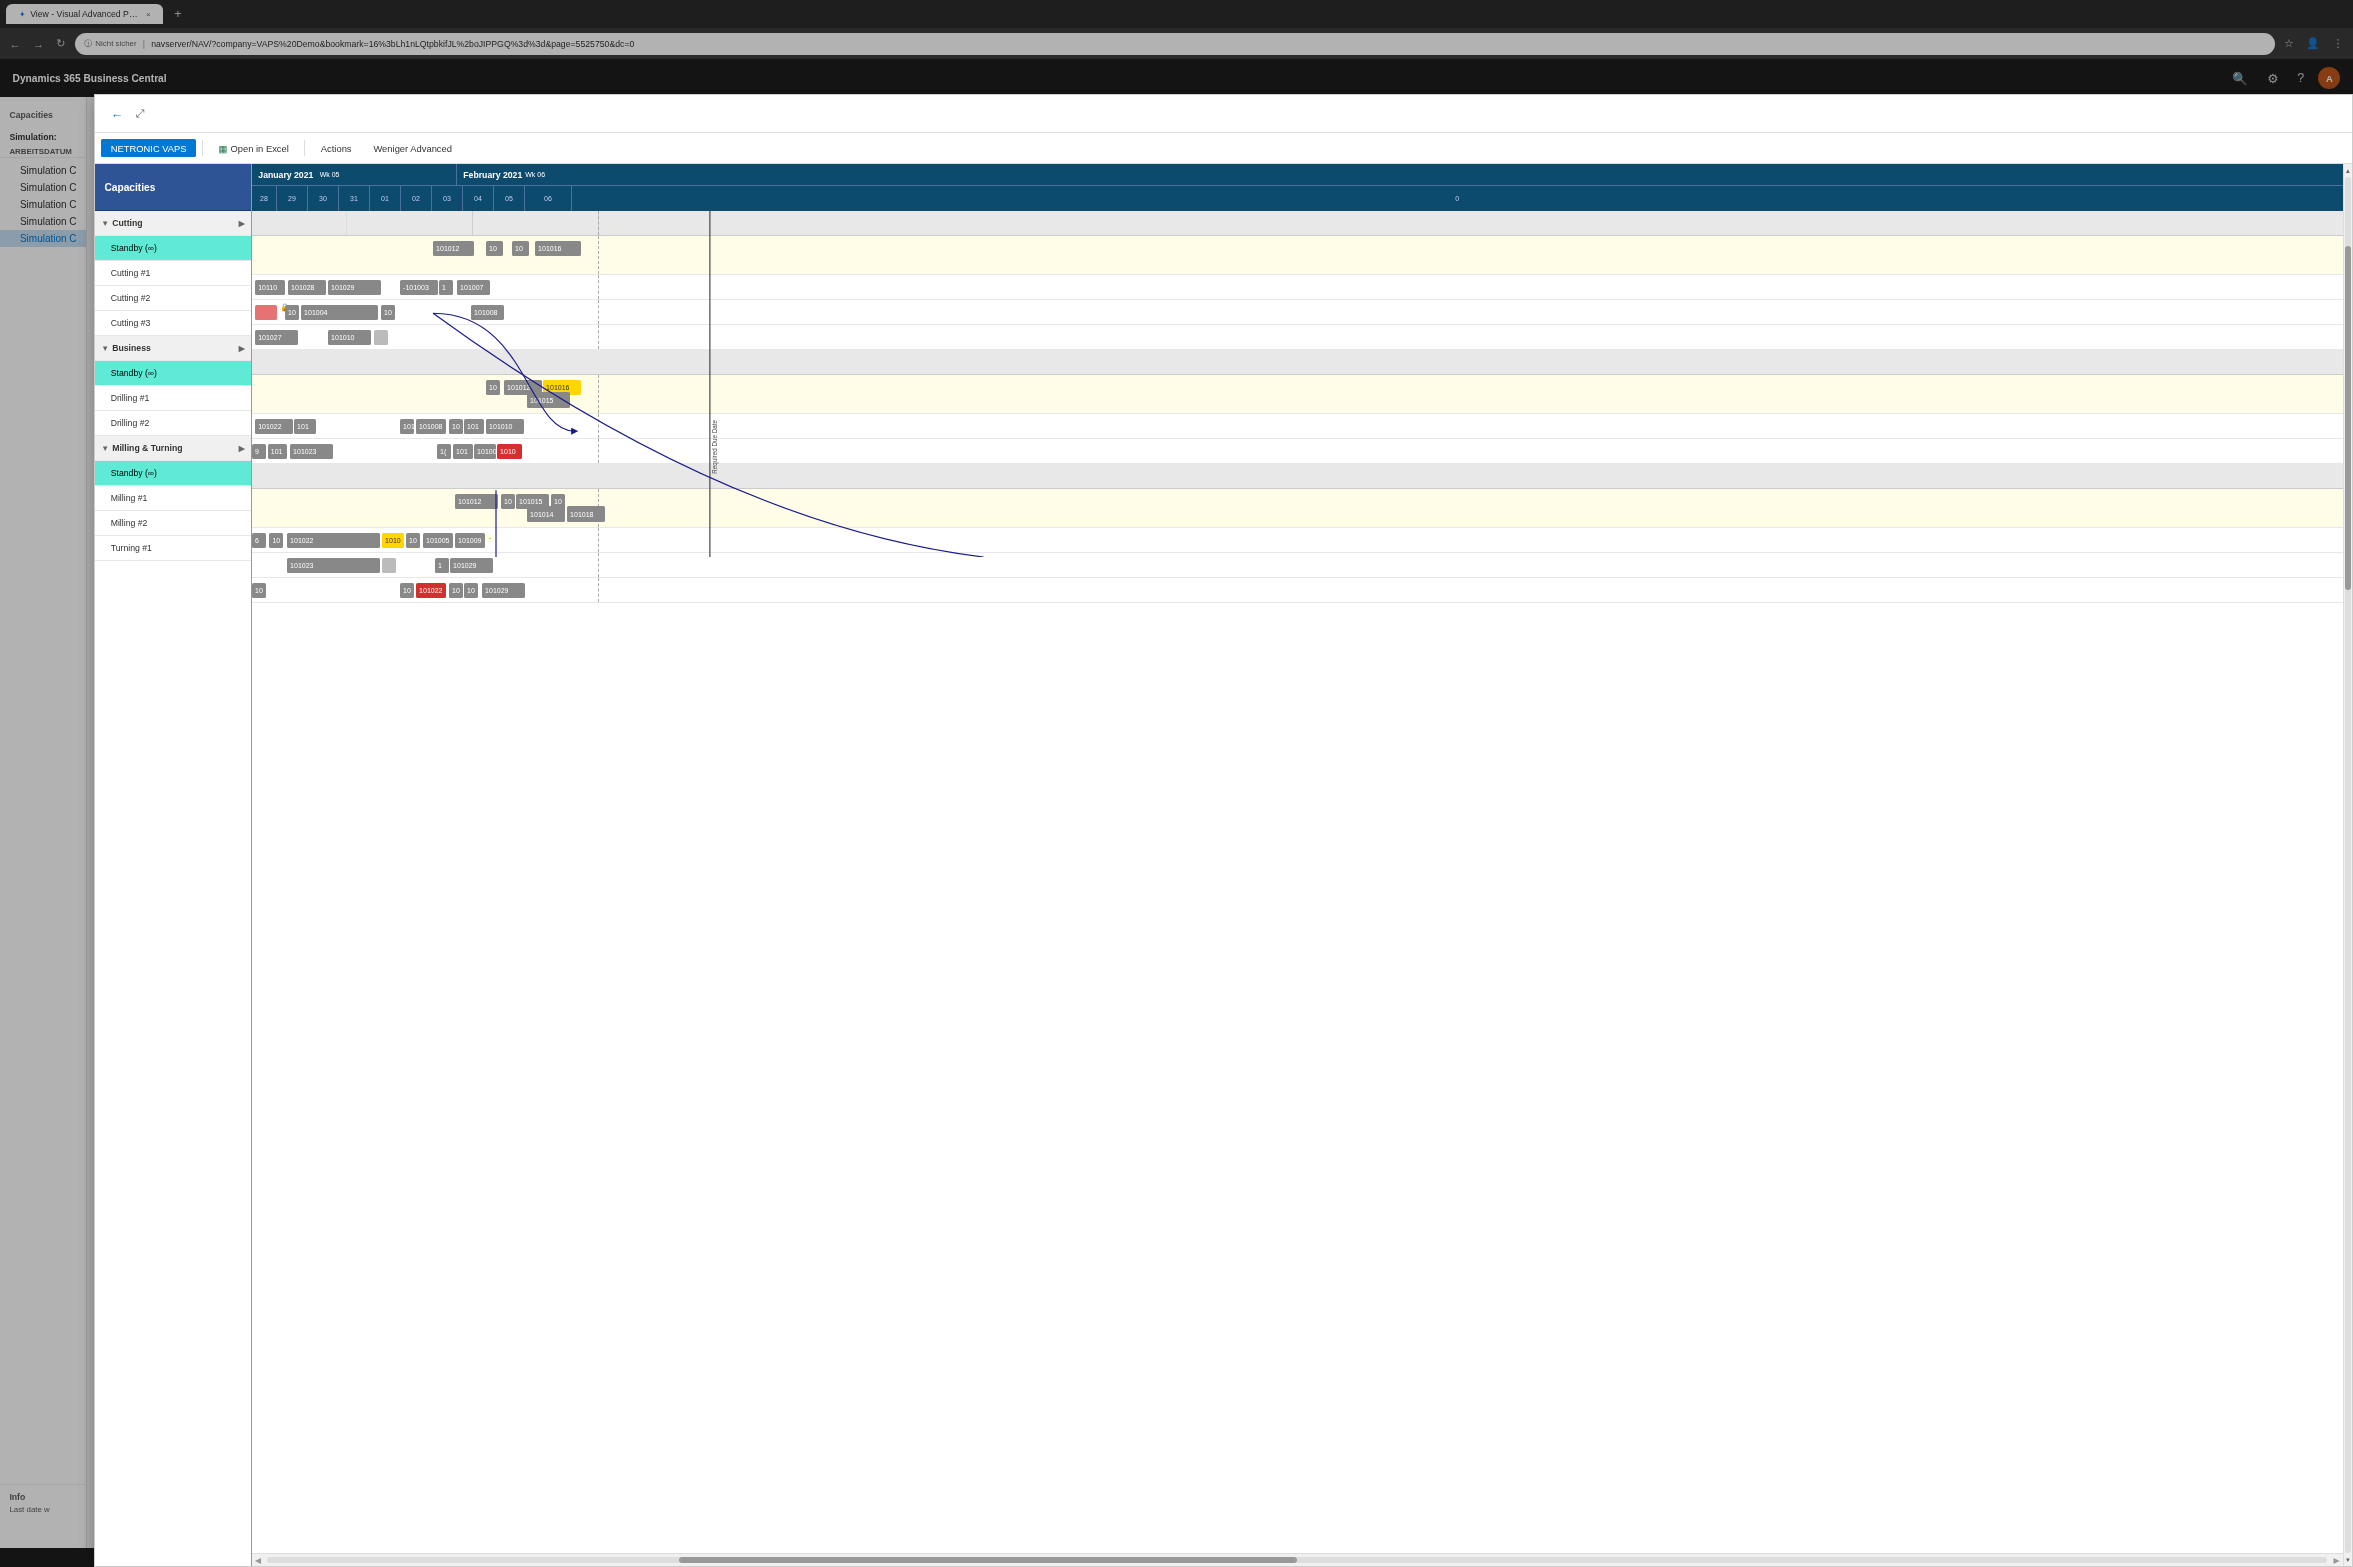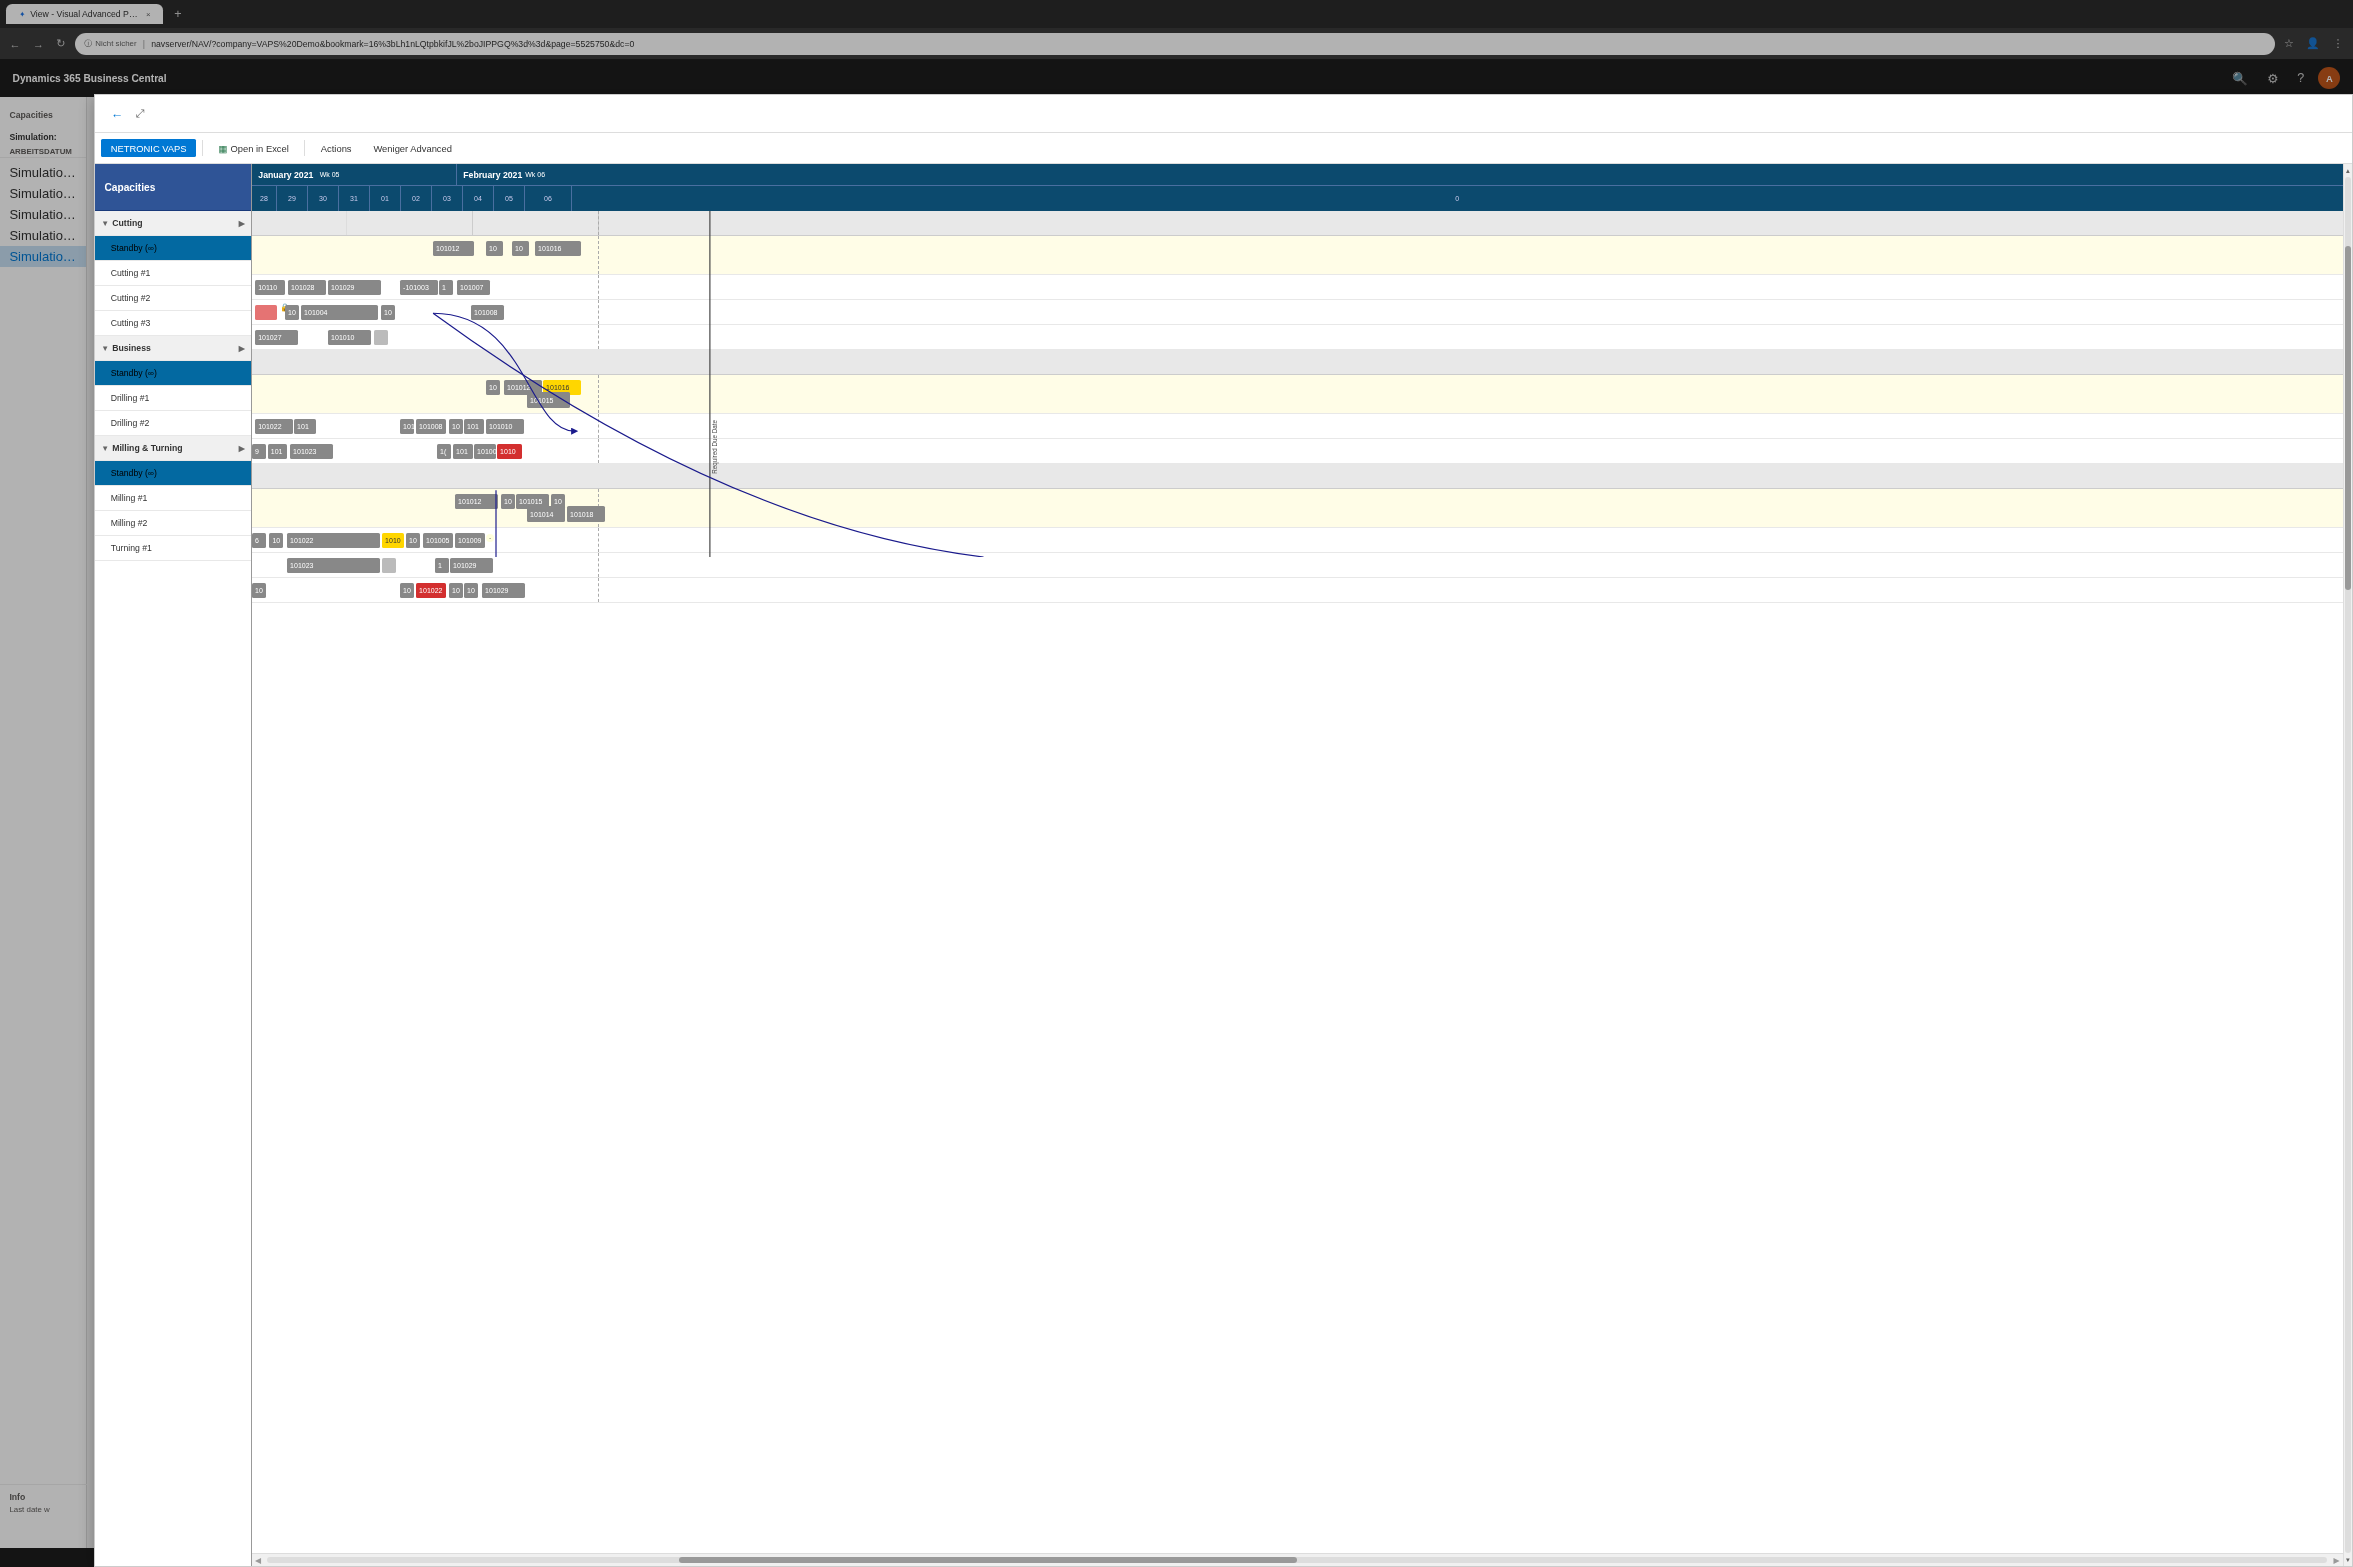--- a/index.html
+++ b/index.html
@@ -29,21 +29,21 @@
     .d365-icon { color: #ccc; font-size: 12.6px; cursor: pointer; padding: 4.7px; }
     .d365-avatar { width: 22px; height: 22px; border-radius: 50%; background: #c2571b; color: #fff; display: flex; align-items: center; justify-content: center; font-size: 9.4px; font-weight: 600; cursor: pointer; }
 
     
     .main-layout { display: flex; height: calc(100vh - 98px); }
 
     
     .left-sidebar { width: 87px; background: #fff; border-right: 0.8px solid #ddd; padding: 6.3px 0; overflow: hidden; }
     .sidebar-section { padding: 6.3px 9.4px; }
     .sidebar-label { font-size: 8.7px; color: #605e5c; font-weight: 600; margin-bottom: 3.1px; }
-    .sidebar-item { padding: 3.1px 9.4px; font-size: 13px; color: #333; cursor: pointer; white-space: nowrap; overflow: hidden; text-overflow: ellipsis; text-align: right; }
+    .sidebar-item { padding: 3.1px 9.4px; font-size: 10px; color: #333; cursor: pointer; white-space: nowrap; overflow: hidden; text-overflow: ellipsis; text-align: right; }
     .sidebar-item.active { background: #c7e0f4; color: #0078d4; }
     .info-label { font-size: 8.7px; color: #605e5c; font-weight: 600; }
     .info-text { font-size: 7.9px; color: #605e5c; margin-top: 3.1px; }
 
     
     .content-area { flex: 1; background: #f8f8f8; overflow: hidden; display: flex; flex-direction: column; }
 
     
     .modal-backdrop { position: fixed; top: 0; left: 0; right: 0; bottom: 0; background: rgba(0,0,0,0.3); z-index: 100; }
     .modal { position: fixed; top: 94px; left: 94px; right: 0; bottom: 0; background: #fff; z-index: 101; border: 0.8px solid #ccc; box-shadow: 0 3.1px 15.7px rgba(0,0,0,0.3); display: flex; flex-direction: column; }
@@ -62,21 +62,21 @@
     .excel-icon { color: #217346; font-size: 9.4px; }
 
     
     .gantt-container { flex: 1; overflow: hidden; display: flex; position: relative; }
 
     
     .gantt-left { width: 157px; min-width: 157px; background: #fff; border-right: 1.6px solid #999; }
     .gantt-left-header { height: 47px; background: #2f5496; color: #fff; display: flex; align-items: center; padding: 0 9.4px; font-size: 10.2px; font-weight: 600; border-bottom: 0.8px solid #1a3a7a; }
     .gantt-row { height: 25px; display: flex; align-items: center; padding: 0 6.3px; border-bottom: 0.8px solid #e8e8e8; font-size: 8.7px; position: relative; }
     .gantt-row.group-row { background: #f0f0f0; font-weight: 600; color: #333; }
-    .gantt-row.standby-row { background: #0369a1; }
+    .gantt-row.standby-row { background: #5eead4; }
     .gantt-row.resource-row { background: #fff; color: #333; }
     .expand-icon { color: #666; font-size: 7.9px; margin-right: 3.1px; cursor: pointer; }
     .group-expand-right { position: absolute; right: 6.3px; color: #666; font-size: 7.9px; cursor: pointer; }
 
     
     .task-bar { position: absolute; height: 15.7px; top: 4.7px; border-radius: 1.6px; display: flex; align-items: center; padding: 0 3.1px; font-size: 7px; color: #fff; white-space: nowrap; overflow: hidden; cursor: pointer; z-index: 5; }
     .task-bar.gray { background: #888; }
     .task-bar.light-gray { background: #bbb; color: #333; }
     .task-bar.red { background: #d32f2f; }
     .task-bar.yellow { background: #ffd600; color: #333; }

